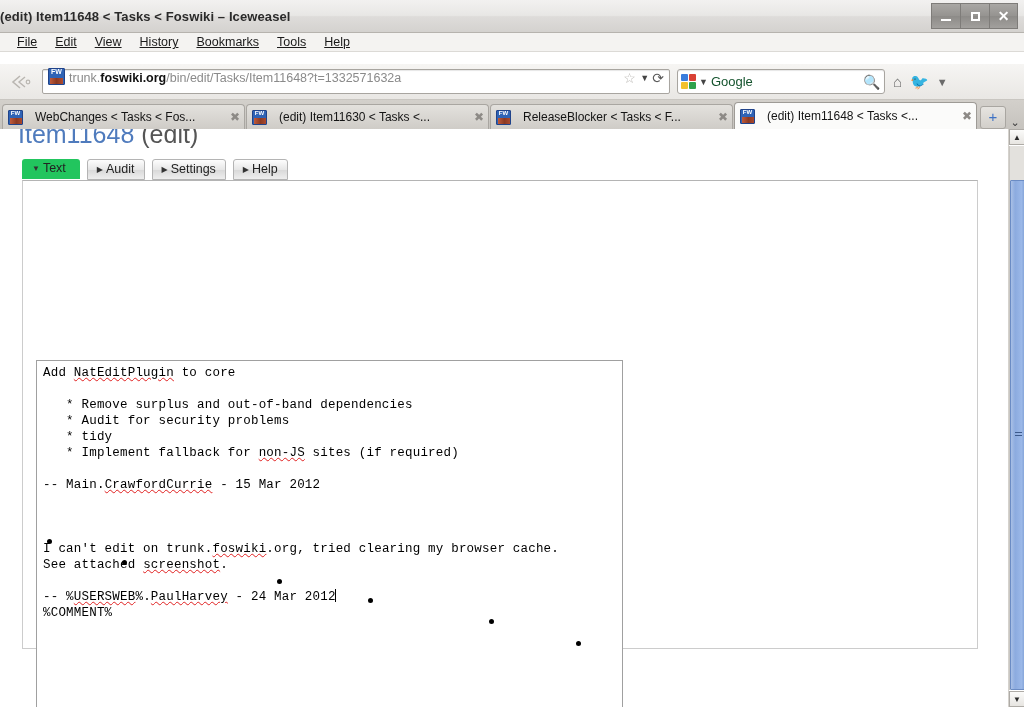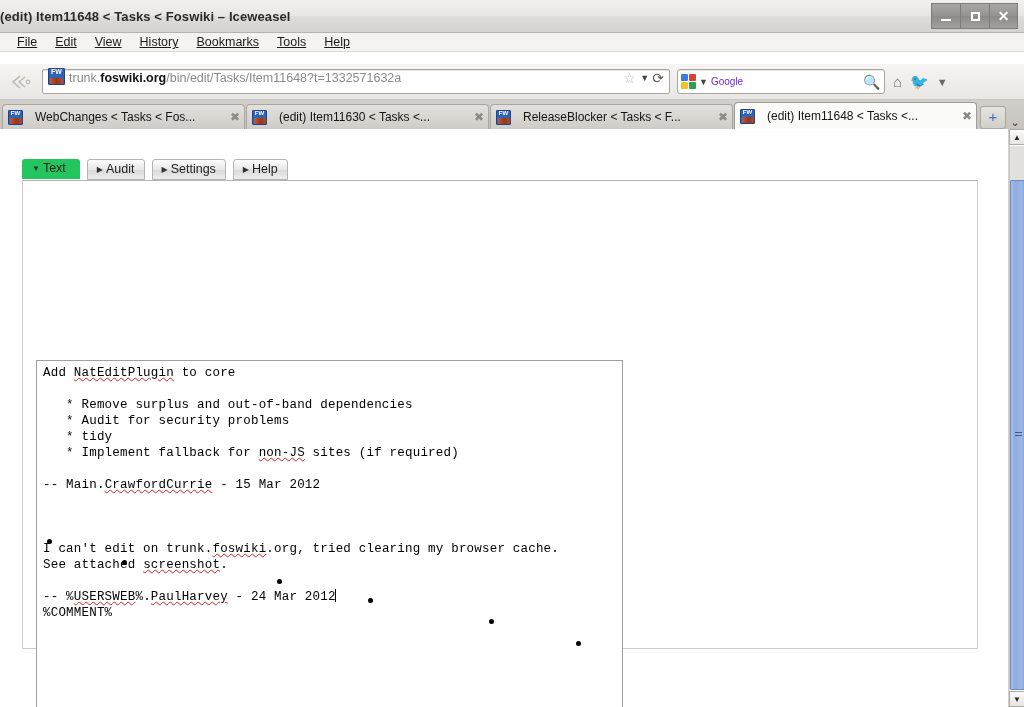--- a/index.html
+++ b/index.html
@@ -101,21 +101,21 @@
     box-shadow: inset 0 1px 1px rgba(0,0,0,0.10);
   }
   .gicon {
     width: 16px; height: 16px; position: relative; flex: 0 0 auto; margin-right: 2px;
   }
   .gicon i { position: absolute; display: block; border-radius: 1px; }
   .gq1 { left:0; top:0; width:7px; height:7px; background:#3a7ddc; }
   .gq2 { left:8px; top:0; width:7px; height:7px; background:#d94134; }
   .gq3 { left:0; top:8px; width:7px; height:7px; background:#f2c12e; border-radius:50%; }
   .gq4 { left:8px; top:8px; width:7px; height:7px; background:#2fa14c; }
-  .search-text { flex: 1; font-size: 10px; color: #6d28d9; padding-left: 3px; }
+  .search-text { flex: 1; font-size: 13px; color: #14532d; padding-left: 3px; }
   .icon-magnifier { color:#2761c4; font-size: 14px; }
 
   .navicon { margin-left: 8px; font-size: 15px; color: #6b6b6b; }
 
   
   .tabstrip {
     position: absolute; left: 0; top: 100px; width: 1024px; height: 29px;
     background: linear-gradient(to bottom, #d3d0cb 0%, #c6c3be 100%);
     display: flex; align-items: flex-end; padding-left: 2px;
   }
@@ -333,20 +333,23 @@
     <span class="favicon"></span>
     <span class="btab-label">(edit) Item11648 &lt; Tasks &lt;...</span>
     <span class="tab-close">✖</span>
   </div>
   <div class="newtab">+</div>
   <div class="taboverflow">⌄</div>
 </div>
 
 <div class="content">
 
+  <div class="page-title">
+    <span class="tw">Item11648</span><span> (edit)</span>
+  </div>
 
   <div class="etabs">
     <div class="etab active">
       <span class="arr">▼</span><span>Text</span>
     </div>
     <div class="etab">
       <span class="arr">▶</span><span>Audit</span>
     </div>
     <div class="etab">
       <span class="arr">▶</span><span>Settings</span>

